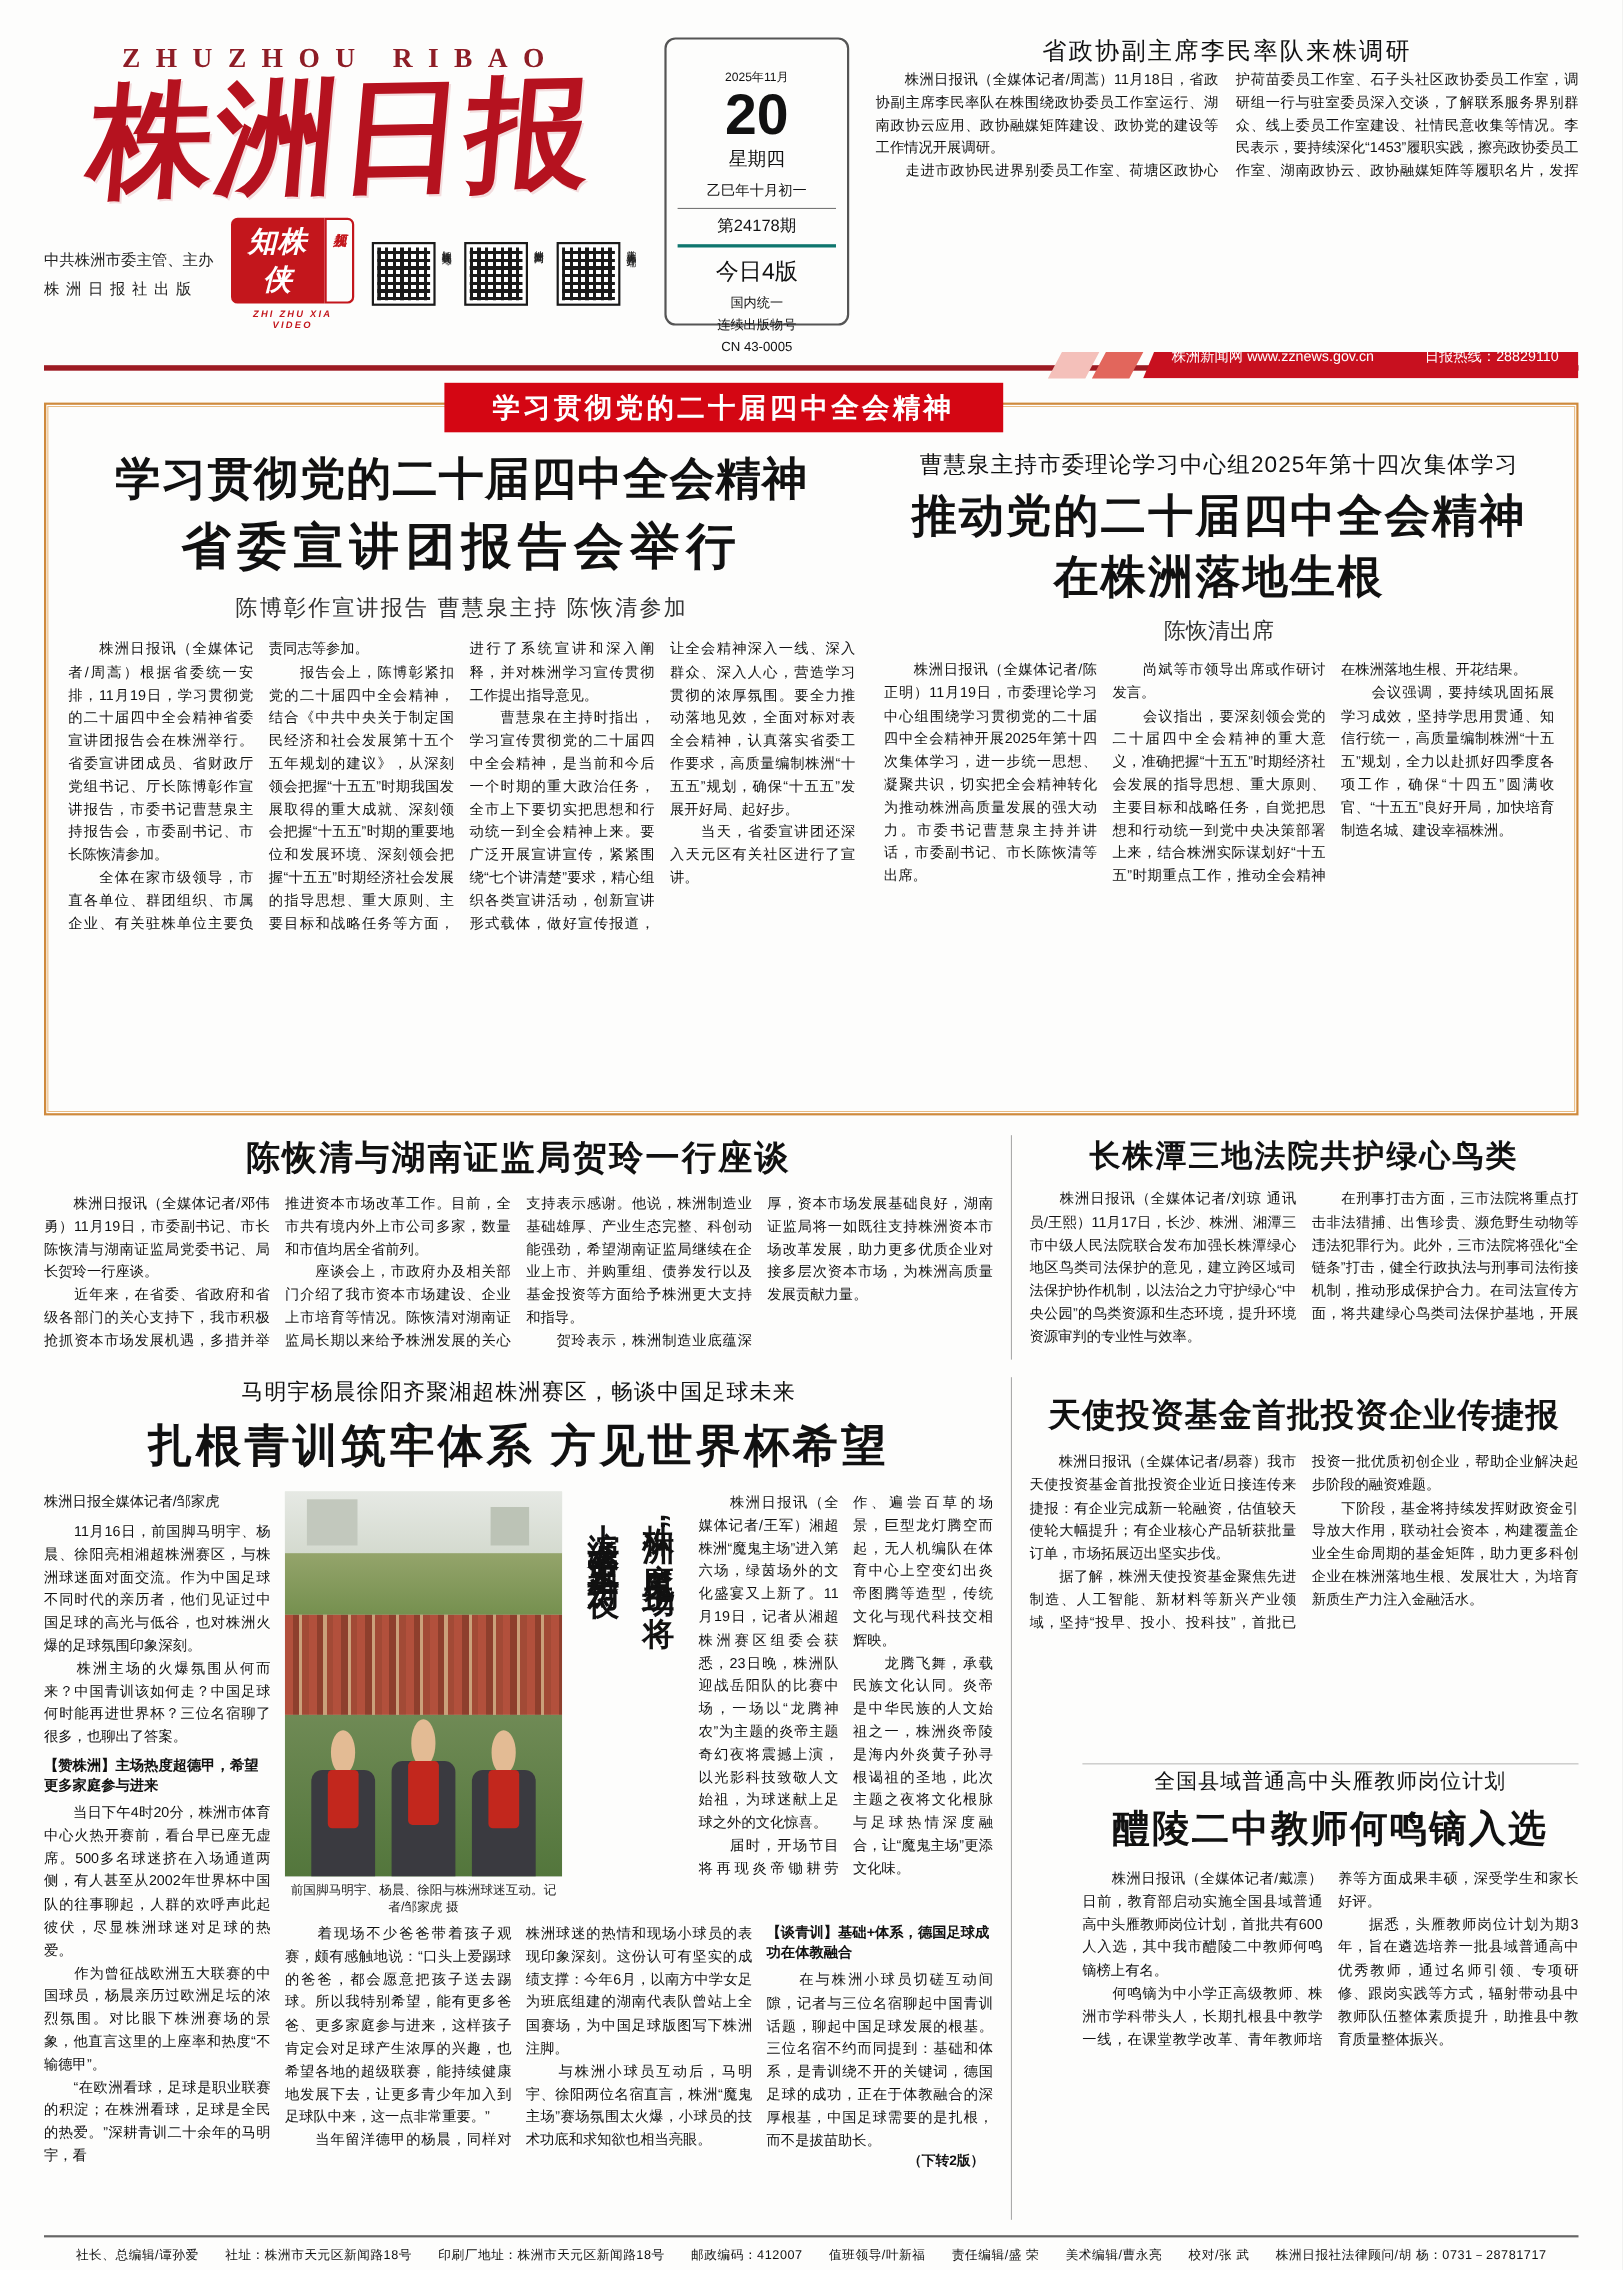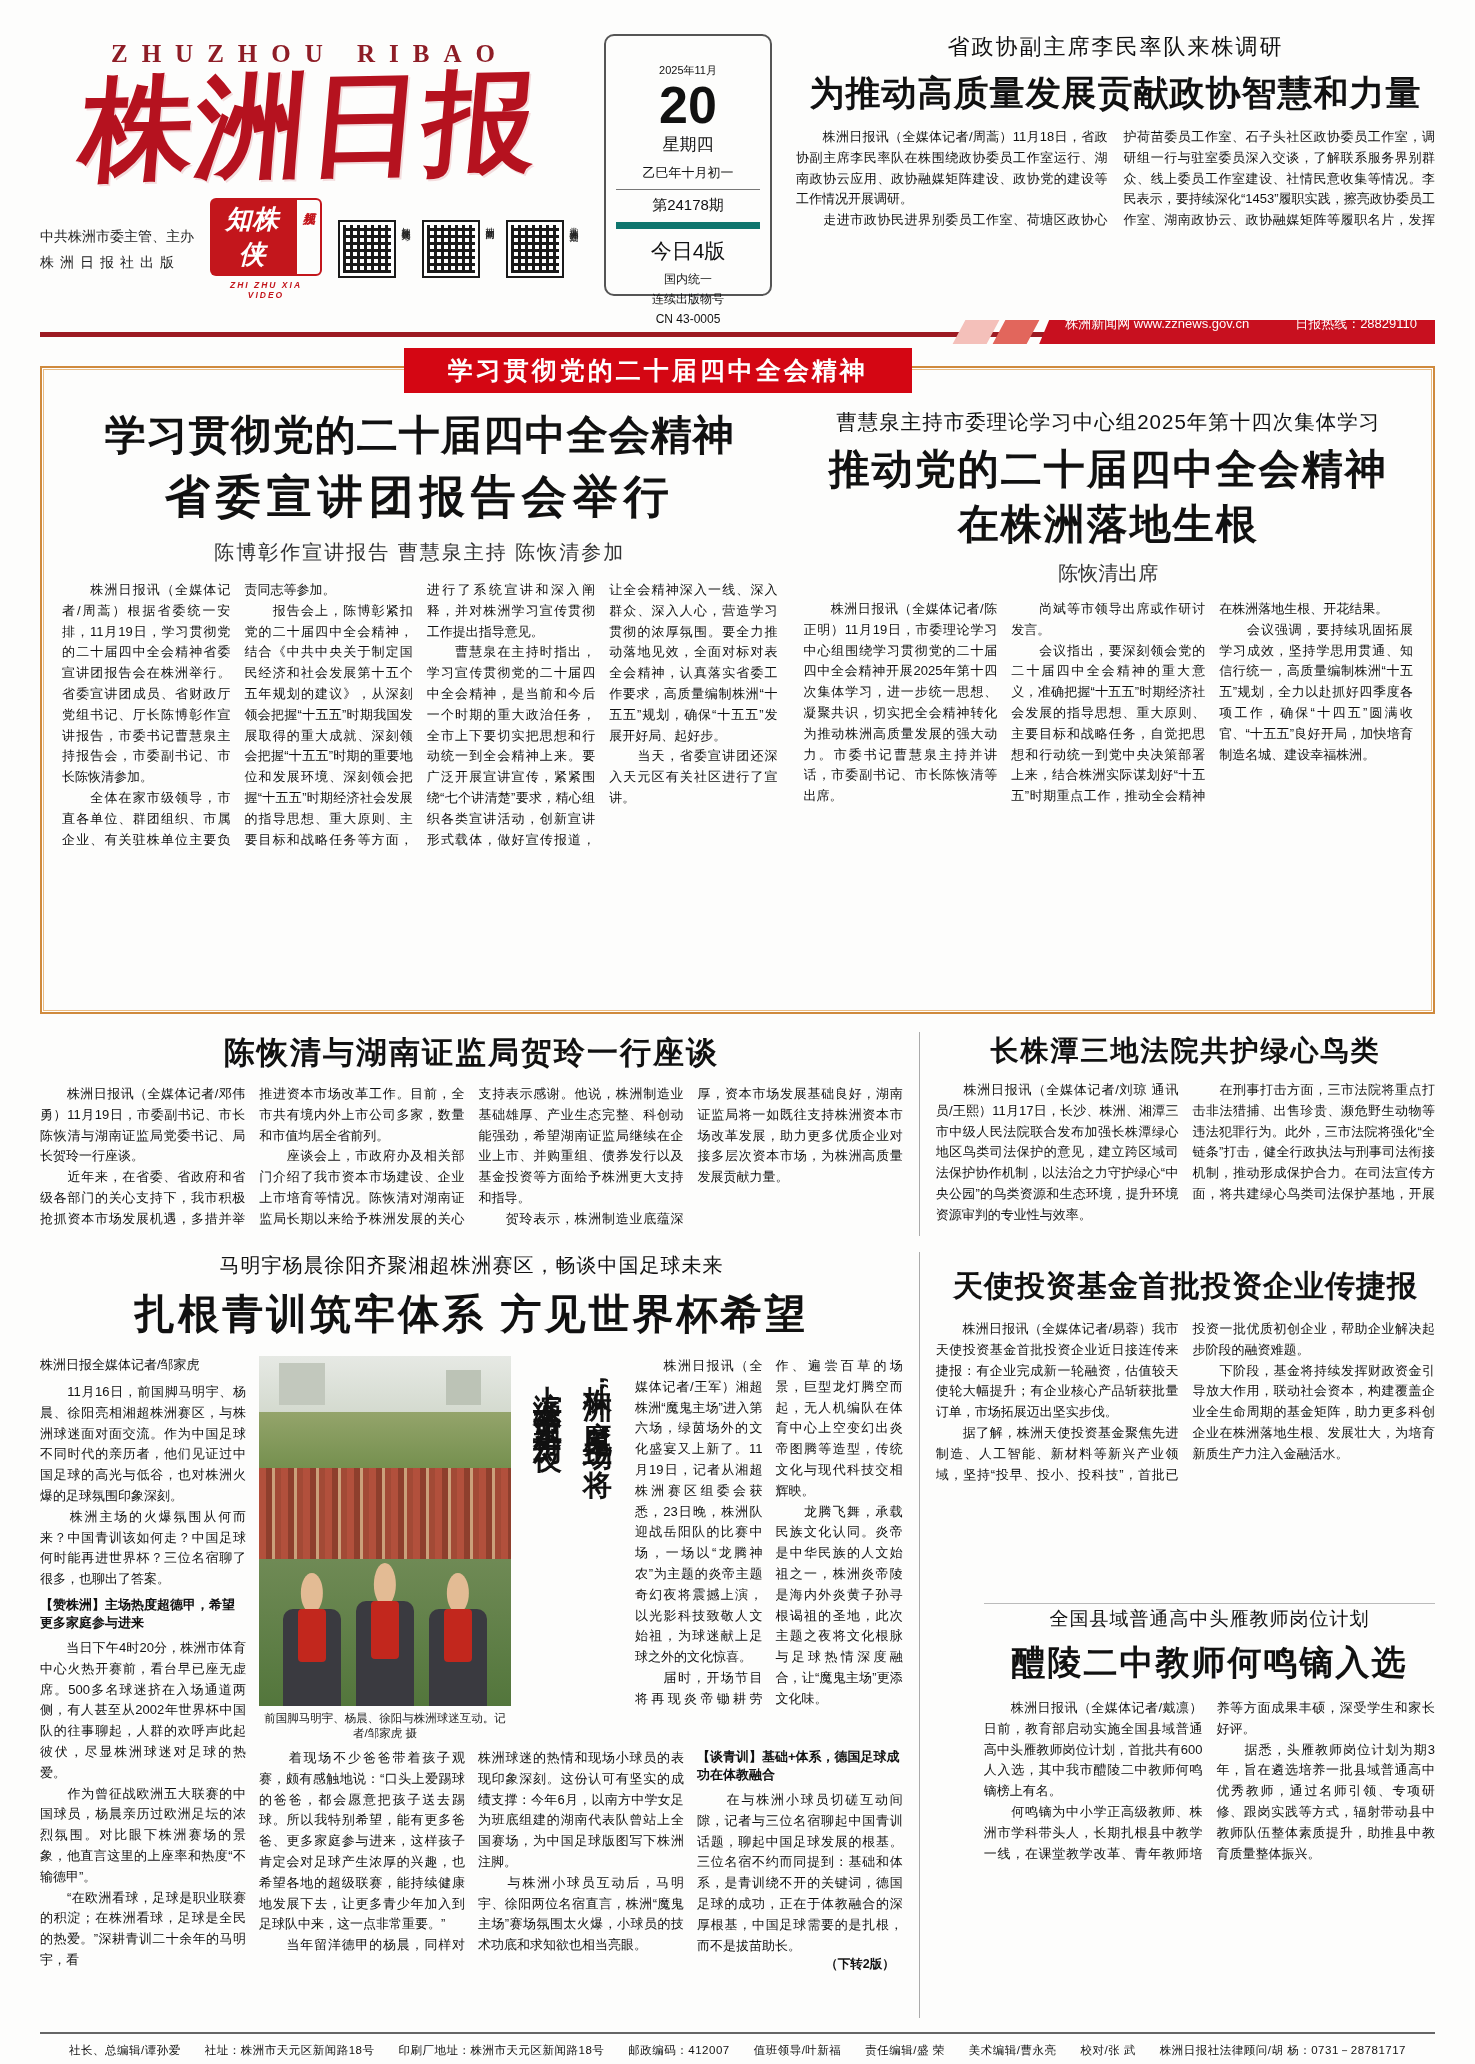--- a/index.html
+++ b/index.html
@@ -28,21 +28,21 @@
       repeating-linear-gradient(0deg,#1a1a1a 0 3px,transparent 3px 7px),
       repeating-linear-gradient(90deg,#1a1a1a 0 3px,#fff 3px 7px);
   }
   .qr-label { writing-mode:vertical-rl; font-size:9px; color:#222; letter-spacing:1px; }
 
   .datebox { width:168px; border:2px solid #555; border-radius:10px; padding:12px 10px; text-align:center; height:262px; margin-top:8px; flex:none; }
   .db-ym { font-size:11px;margin-top:15px; }
   .db-day { font-size:52px; font-weight:900; line-height:1.05; }
   .db-week { font-size:17px; margin-bottom:8px; }
   .db-lunar { font-size:13px; border-bottom:1px solid #777; padding-bottom:7px; }
-  .db-issue { font-size:15px; border-bottom:7px solid #0f766e; padding:6px 0 7px; }
+  .db-issue { font-size:15px; border-bottom:3px solid #0f766e; padding:6px 0 7px; }
   .db-pages { font-size:21px; margin-top:8px; }
   .db-sm { font-size:12px; line-height:1.7; margin-top:4px; }
 
   .tr-art { flex:1; padding-top:6px; }
   .tr-kicker { text-align:center; font-size:22px; letter-spacing:2px; }
   .tr-headline { text-align:center; font-size:35px; font-weight:900; letter-spacing:1px; margin:8px 0 10px; white-space:nowrap; }
   .cols-2 { column-count:2; }
   .art-body { font-size:13px; line-height:1.6; text-align:justify; white-space:pre-line; color:#111; }
   .tr-art .art-body { height:116px; overflow:hidden; column-gap:16px; }
 
@@ -177,21 +177,20 @@
       <div class="db-pages">今日4版</div>
       <div class="db-sm">
         <div>国内统一</div>
         <div>连续出版物号</div>
         <div>CN 43-0005</div>
       </div>
     </div>
 
     <div class="tr-art">
       <div class="tr-kicker">省政协副主席李民率队来株调研</div>
-      <div class="tr-headline">为推动高质量发展贡献政协智慧和力量</div>
       <div class="art-body cols-2">　　株洲日报讯（全媒体记者/周蒿）11月18日，省政协副主席李民率队在株围绕政协委员工作室运行、湖南政协云应用、政协融媒矩阵建设、政协党的建设等工作情况开展调研。
 　　走进市政协民进界别委员工作室、荷塘区政协心护荷苗委员工作室、石子头社区政协委员工作室，调研组一行与驻室委员深入交谈，了解联系服务界别群众、线上委员工作室建设、社情民意收集等情况。李民表示，要持续深化“1453”履职实践，擦亮政协委员工作室、湖南政协云、政协融媒矩阵等履职名片，发挥委员优势特长，推动政协履职向基层延伸，做好改善生态环境专项民主监督、助推全域发展等工作。
 　　在北斗产业园，调研组详细了解园区产业集聚、企业培育和产业生态培育等情况，勉励企业抢抓机遇、做大做强，并表示要充分发挥政协专门协商机构作用，为推动高质量发展贡献政协智慧和力量……</div>
     </div>
   </div>
 
   <div class="ruleband">
     <div class="redrule"></div>
     <div class="strip-wrap">
       <div class="slash a"></div>

